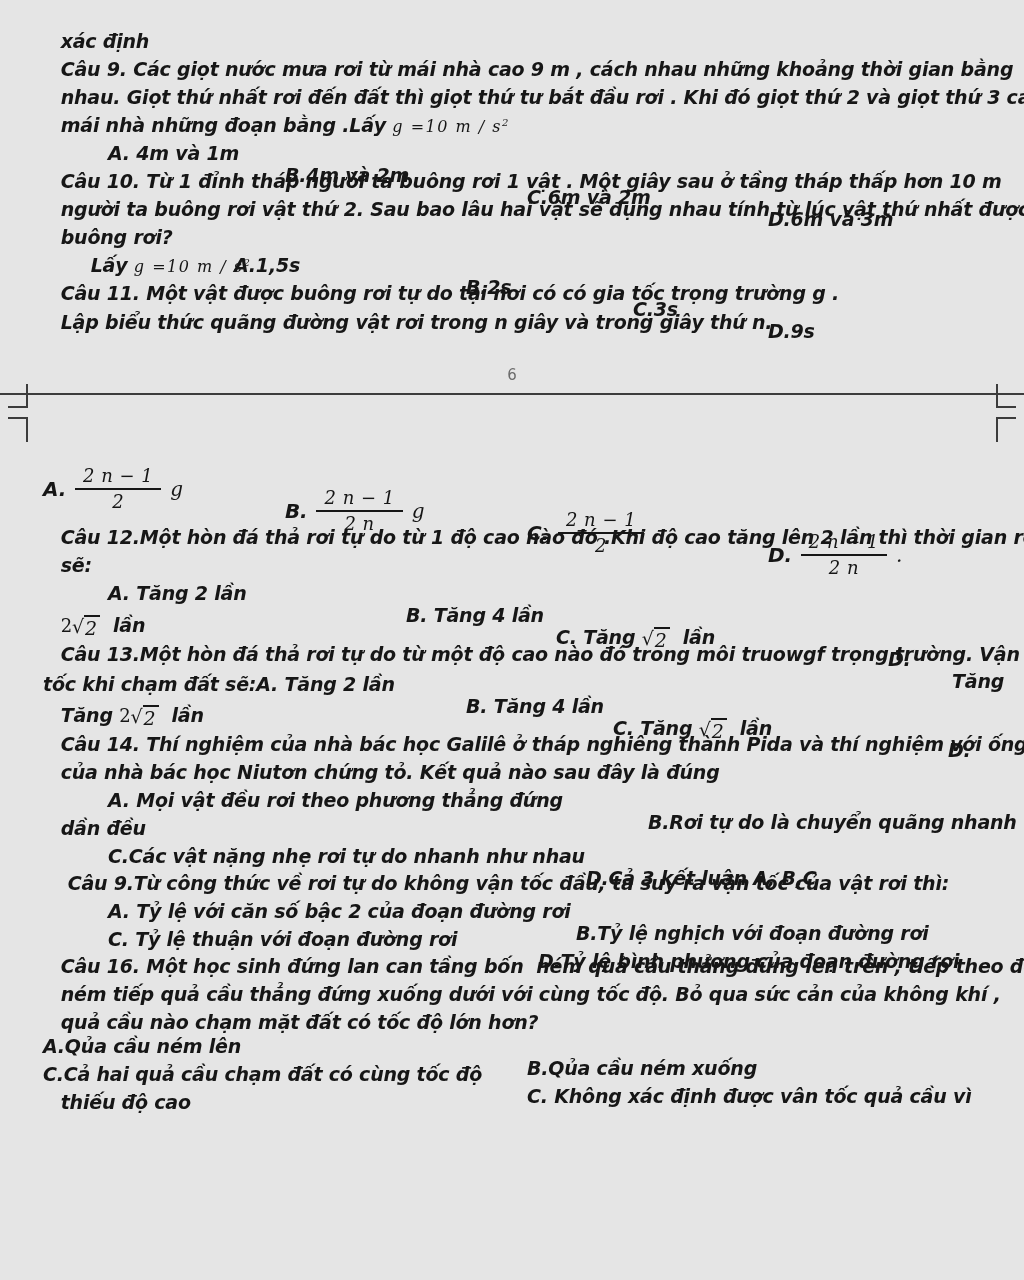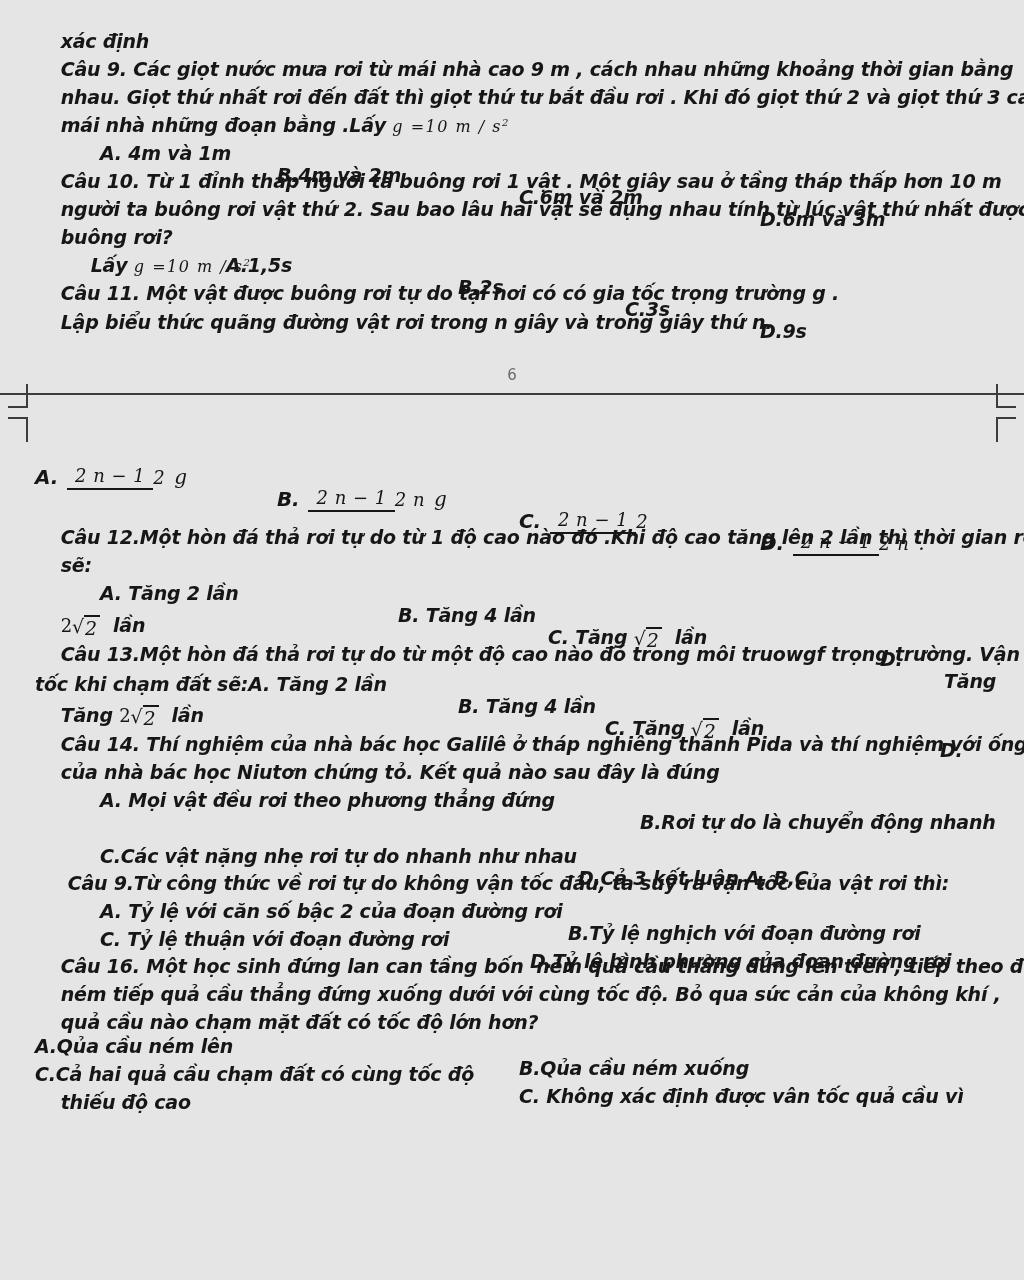--- a/index.html
+++ b/index.html
@@ -2,21 +2,21 @@
 <html><head>
 <meta charset="utf-8">
 <style>
   * { margin:0; padding:0; box-sizing:border-box; }
   html,body { width:1024px; height:1280px; }
   body { background:#ffffff; font-family:"DejaVu Sans", sans-serif; overflow:hidden; }
   .page { position:absolute; top:0; left:0; width:1024px; height:1280px; background:#e5e5e5; color:#161616; }
 
   .line, .row { position:absolute; white-space:pre; font-style:italic; font-weight:bold;
                 font-size:19px; letter-spacing:-0.2px; color:#161616; }
-  .row { left:0; width:1004px; height:30px; }
+  .row { left:8px; width:1004px; height:30px; }
   .opt { position:absolute; white-space:pre; }
   .qlabel { font-weight:bold; }
 
   .formula { font-family:"DejaVu Serif", serif; font-style:italic; font-weight:normal;
              font-size:16px; letter-spacing:1.5px; }
   .formula sup { font-size:10px; vertical-align:super; letter-spacing:0; }
 
   .pageno { position:absolute; top:366px; left:0; width:1024px; text-align:center;
             font-size:15px; color:#6b6b6b; font-style:normal; }
 
@@ -24,21 +24,21 @@
               border-top:2px solid #3c3c3c; }
   .mark { position:absolute; width:20px; }
   .m-lu { left:8px;  top:384px; height:24px; border-right:2px solid #3c3c3c; border-bottom:2px solid #3c3c3c; }
   .m-ld { left:8px;  top:417px; height:25px; border-right:2px solid #3c3c3c; border-top:2px solid #3c3c3c; }
   .m-ru { left:996px; top:384px; height:24px; border-left:2px solid #3c3c3c; border-bottom:2px solid #3c3c3c; }
   .m-rd { left:996px; top:417px; height:25px; border-left:2px solid #3c3c3c; border-top:2px solid #3c3c3c; }
 
   .frac-row { height:56px; }
   .fitem { position:absolute; display:inline-flex; align-items:center; gap:9px; }
   .flabel { font-size:20px; font-weight:bold; font-style:italic; }
-  .frac { display:inline-flex; align-items:center;
+  .frac { display:inline-flex; flex-direction:column; align-items:center;
           font-family:"DejaVu Serif", serif; font-style:italic; font-weight:normal;
           font-size:18px; line-height:1.2; letter-spacing:0.5px; }
   .frac .num { border-bottom:2px solid #161616; padding:0 8px 1px 8px; }
   .frac .den { padding-top:1px; }
   .fsuffix { font-family:"DejaVu Serif", serif; font-style:italic; font-weight:normal; font-size:20px; }
 
   .sqrt { display:inline-flex; align-items:flex-start; font-family:"DejaVu Serif", serif;
           font-weight:normal; font-size:19px; letter-spacing:0; transform:translateY(1px); }
   .sqrt .rsign { font-style:normal; }
   .sqrt .rarg  { border-top:2px solid #161616; padding:0 3px 0 1px; font-style:italic; }
@@ -156,21 +156,24 @@
   </div>
 
   <div class="line" style="top:711px;left:35px">
     <span class="qlabel">Câu 14.</span><span> Thí nghiệm của nhà bác học Galilê ở tháp nghiêng thành Pida và thí nghiệm với ống</span>
   </div>
   <div class="line" style="top:739px;left:35px">
     <span>của nhà bác học Niutơn chứng tỏ. Kết quả nào sau đây là đúng</span>
   </div>
   <div class="row" style="top:767px">
     <span class="opt" style="left:100px">A. Mọi vật đều rơi theo phương thẳng đứng</span>
-    <span class="opt" style="left:640px">B.Rơi tự do là chuyển động nhanh</span>
+    <span class="opt" style="left:640px">B.Rơi tự do là chuyển quãng nhanh</span>
+  </div>
+  <div class="line" style="top:795px;left:35px">
+    <span>dần đều</span>
   </div>
   <div class="row" style="top:823px">
     <span class="opt" style="left:100px">C.Các vật nặng nhẹ rơi tự do nhanh như nhau</span>
     <span class="opt" style="left:578px">D.Cả 3 kết luận A, B,C</span>
   </div>
 
   <div class="line" style="top:850px;left:42px">
     <span class="qlabel">Câu 9.</span><span>Từ công thức về rơi tự do không vận tốc đầu, ta suy ra vận tốc của vật rơi thì:</span>
   </div>
   <div class="row" style="top:878px">

